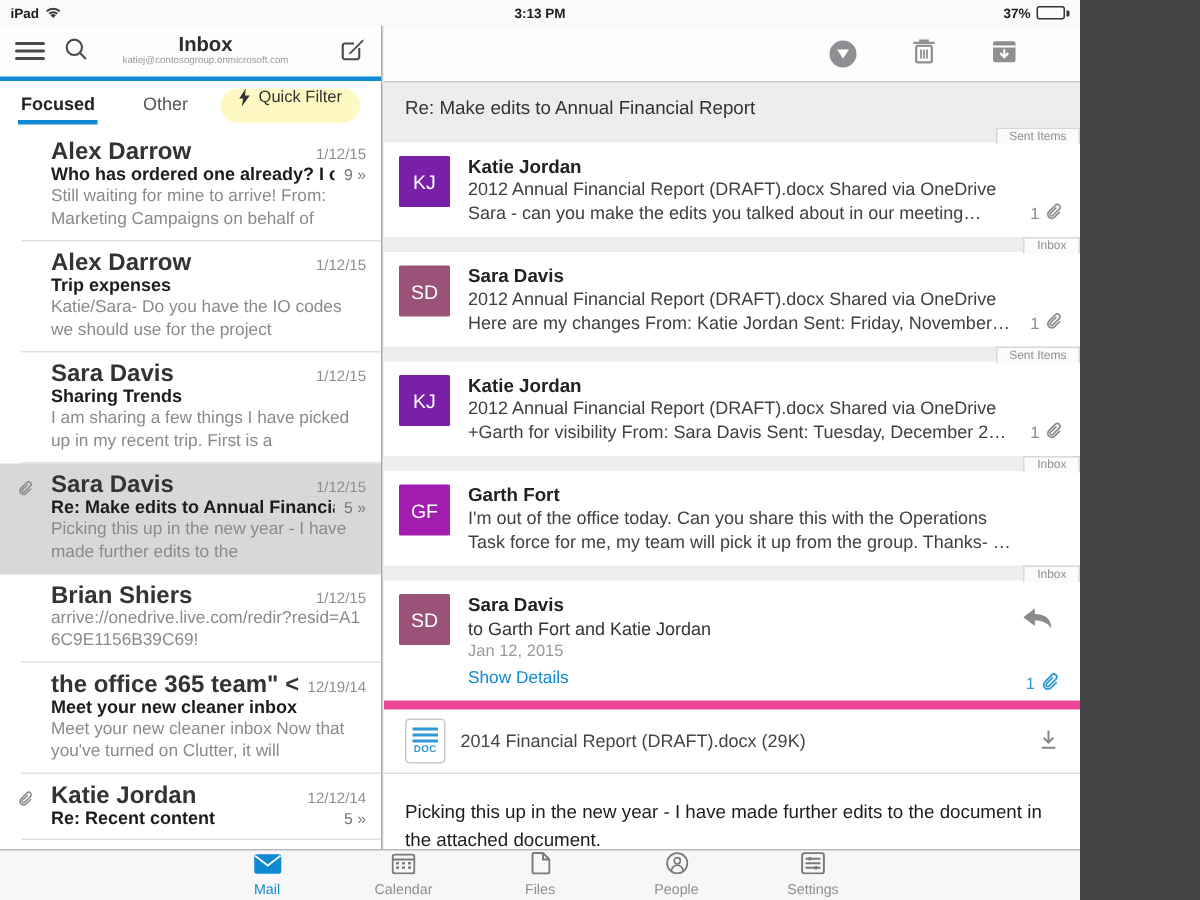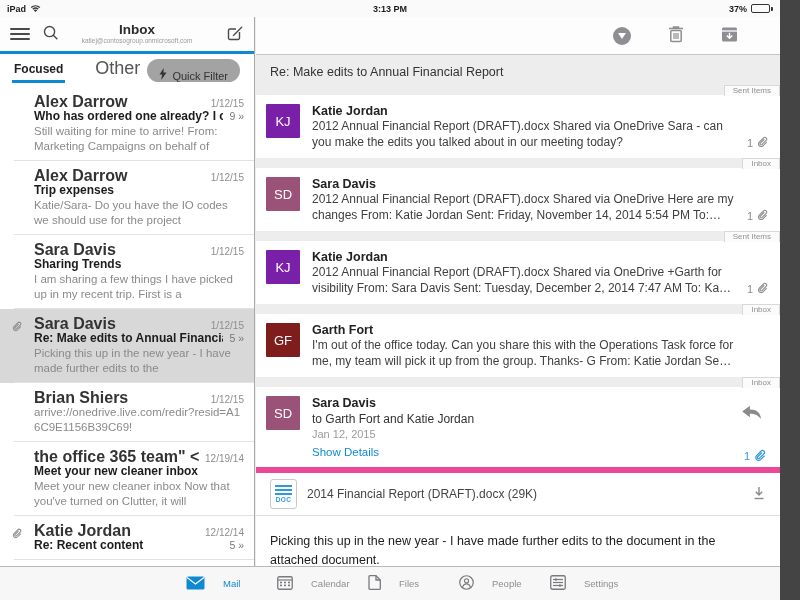--- a/index.html
+++ b/index.html
@@ -1,16 +1,16 @@
 <!DOCTYPE html>
 <html><head>
 <meta charset="utf-8">
 <style>
   html,body{margin:0;padding:0;background:#444;}
-  .screen{position:relative;width:780px;height:600px;background:#ededed;overflow:hidden;
+  .screen{position:relative;width:720px;height:600px;background:#ededed;overflow:hidden;
           font-family:"Liberation Sans","DejaVu Sans",sans-serif;-webkit-font-smoothing:antialiased;}
   
   .statusbar{position:absolute;top:0;left:0;right:0;height:17px;background:#fafafa;
              display:flex;align-items:center;justify-content:space-between;padding:0 7px;box-sizing:border-box;
              font-size:9px;font-weight:bold;color:#1a1a1a;z-index:30;}
   .sb-left,.sb-right{display:flex;align-items:center;gap:4px;}
   .sb-time{position:absolute;left:0;right:0;text-align:center;}
   .wifi svg{display:block;}
   .battery{display:flex;align-items:center;gap:1px;}
   .batt-body{width:19px;height:9px;border:1px solid #333;border-radius:2px;padding:1px;box-sizing:border-box;}
@@ -26,22 +26,22 @@
   .icon-btn{background:none;border:none;padding:0;margin:0;cursor:pointer;display:flex;align-items:center;justify-content:center;}
   .search-btn{margin-left:12px;}
   .hdr-center{position:absolute;left:60px;right:40px;text-align:center;}
   .hdr-title{font-size:13.5px;font-weight:600;color:#2b2b2b;line-height:14px;}
   .hdr-mail{font-size:6.5px;color:#9b9b9b;line-height:8px;}
   .compose-btn{margin-left:auto;}
   
   .sb-tabs{height:33px;flex:none;display:flex;align-items:center;padding:0 14px;position:relative;background:#fff;}
   .tab-focused{font-size:12px;font-weight:bold;color:#222;position:relative;padding-bottom:4px;}
   .tab-focused::after{content:"";position:absolute;left:-2px;right:-2px;bottom:-3px;height:3px;background:#1089D3;}
-  .tab-other{font-size:18px;color:#555;margin-left:32px;padding-bottom:4px;}
-  .quick-filter{margin-left:auto;display:flex;align-items:flex-end;gap:5px;background:#a3a3a3;border:none;
+  .tab-other{font-size:12px;color:#555;margin-left:32px;padding-bottom:4px;}
+  .quick-filter{margin-left:auto;display:flex;align-items:flex-start;gap:5px;background:#fef9c3;border:none;
                 border-radius:12px;height:23px;padding:0 12px;font-size:11px;color:#333;cursor:pointer;
                 font-family:inherit;}
   
   .sb-list{flex:1;overflow:hidden;}
   .msg-item{position:relative;padding:7px 10px 7px 34px;cursor:pointer;}
   .msg-item::after{content:"";position:absolute;left:14px;right:0;bottom:0;height:1px;background:#e2e2e2;}
   .msg-item.selected{background:#d8d8d8;}
   .gutter{position:absolute;left:11px;top:9px;display:flex;flex-direction:column;gap:3px;color:#8a8a8a;}
   .row1{display:flex;align-items:baseline;}
   .mi-sender{flex:1;font-size:16px;color:#333;line-height:15px;white-space:nowrap;overflow:hidden;font-weight:bold;}
@@ -85,21 +85,21 @@
   .doc-icon{width:27px;height:30px;border:1px solid #c9c9c9;border-radius:3px;box-sizing:border-box;
             display:flex;flex-direction:column;justify-content:center;align-items:center;gap:2px;padding:3px 4px;background:#fff;}
   .doc-icon i{display:block;width:100%;height:2px;background:#2F9AD8;}
   .doc-label{font-size:6.5px;font-weight:bold;color:#2F9AD8;line-height:6px;letter-spacing:.3px;}
   .att-name{font-size:12px;color:#444;}
   .download-btn{margin-left:auto;background:none;border:none;padding:0;cursor:pointer;}
   .mail-body{flex:1;padding:16px 14px;font-size:12.5px;color:#1d1d1d;line-height:1.5;}
   
   .tabbar{position:absolute;left:0;right:0;bottom:0;height:34px;background:#f7f7f7;border-top:1px solid #b9b9b9;
           box-sizing:border-box;display:flex;justify-content:center;align-items:center;gap:47px;z-index:20;}
-  .tb-item{display:flex;align-items:center;gap:18px;font-size:9.5px;color:#8e8e93;
+  .tb-item{display:flex;flex-direction:column;align-items:center;gap:2px;font-size:9.5px;color:#8e8e93;
            cursor:pointer;width:44px;}
   .tb-item.active{color:#1089D3;}
 </style>
 </head>
 <body>
 
 <div class="screen">
 
   <div class="statusbar">
     <div class="sb-left">
@@ -326,21 +326,21 @@
         <span class="att-count">
           <span>1</span>
           <span><svg width="12" height="12" viewBox="0 0 24 24">
                 <path d="M16.5 6.5l-7.8 7.8a2.1 2.1 0 0 0 3 3l8.5-8.5a3.6 3.6 0 0 0-5.1-5.1l-8.5 8.5a5.2 5.2 0 0 0 7.4 7.4l7.2-7.2" fill="none" stroke="#8a8a8a" stroke-width="2.2"></path>
               </svg></span>
         </span>
       </div>
 
       <div class="card">
         <span class="folder-badge">Inbox</span>
-        <span class="avatar" style="background: #7f1d1d;">GF</span>
+        <span class="avatar" style="background: #a21caf;">GF</span>
         <div class="card-sender">Garth Fort</div>
         <div class="card-preview">I'm out of the office today. Can you share this with the Operations Task force for me, my team will pick it up from the group. Thanks- G From: Katie Jordan Sent: Wednesday, Dec...</div>
       </div>
 
       <div class="card expanded">
         <span class="folder-badge">Inbox</span>
         <div class="exp-header">
           <span class="avatar" style="background: rgb(154, 82, 120);">SD</span>
           <div class="exp-sender">Sara Davis</div>
           <div class="exp-to">to Garth Fort and Katie Jordan</div>

